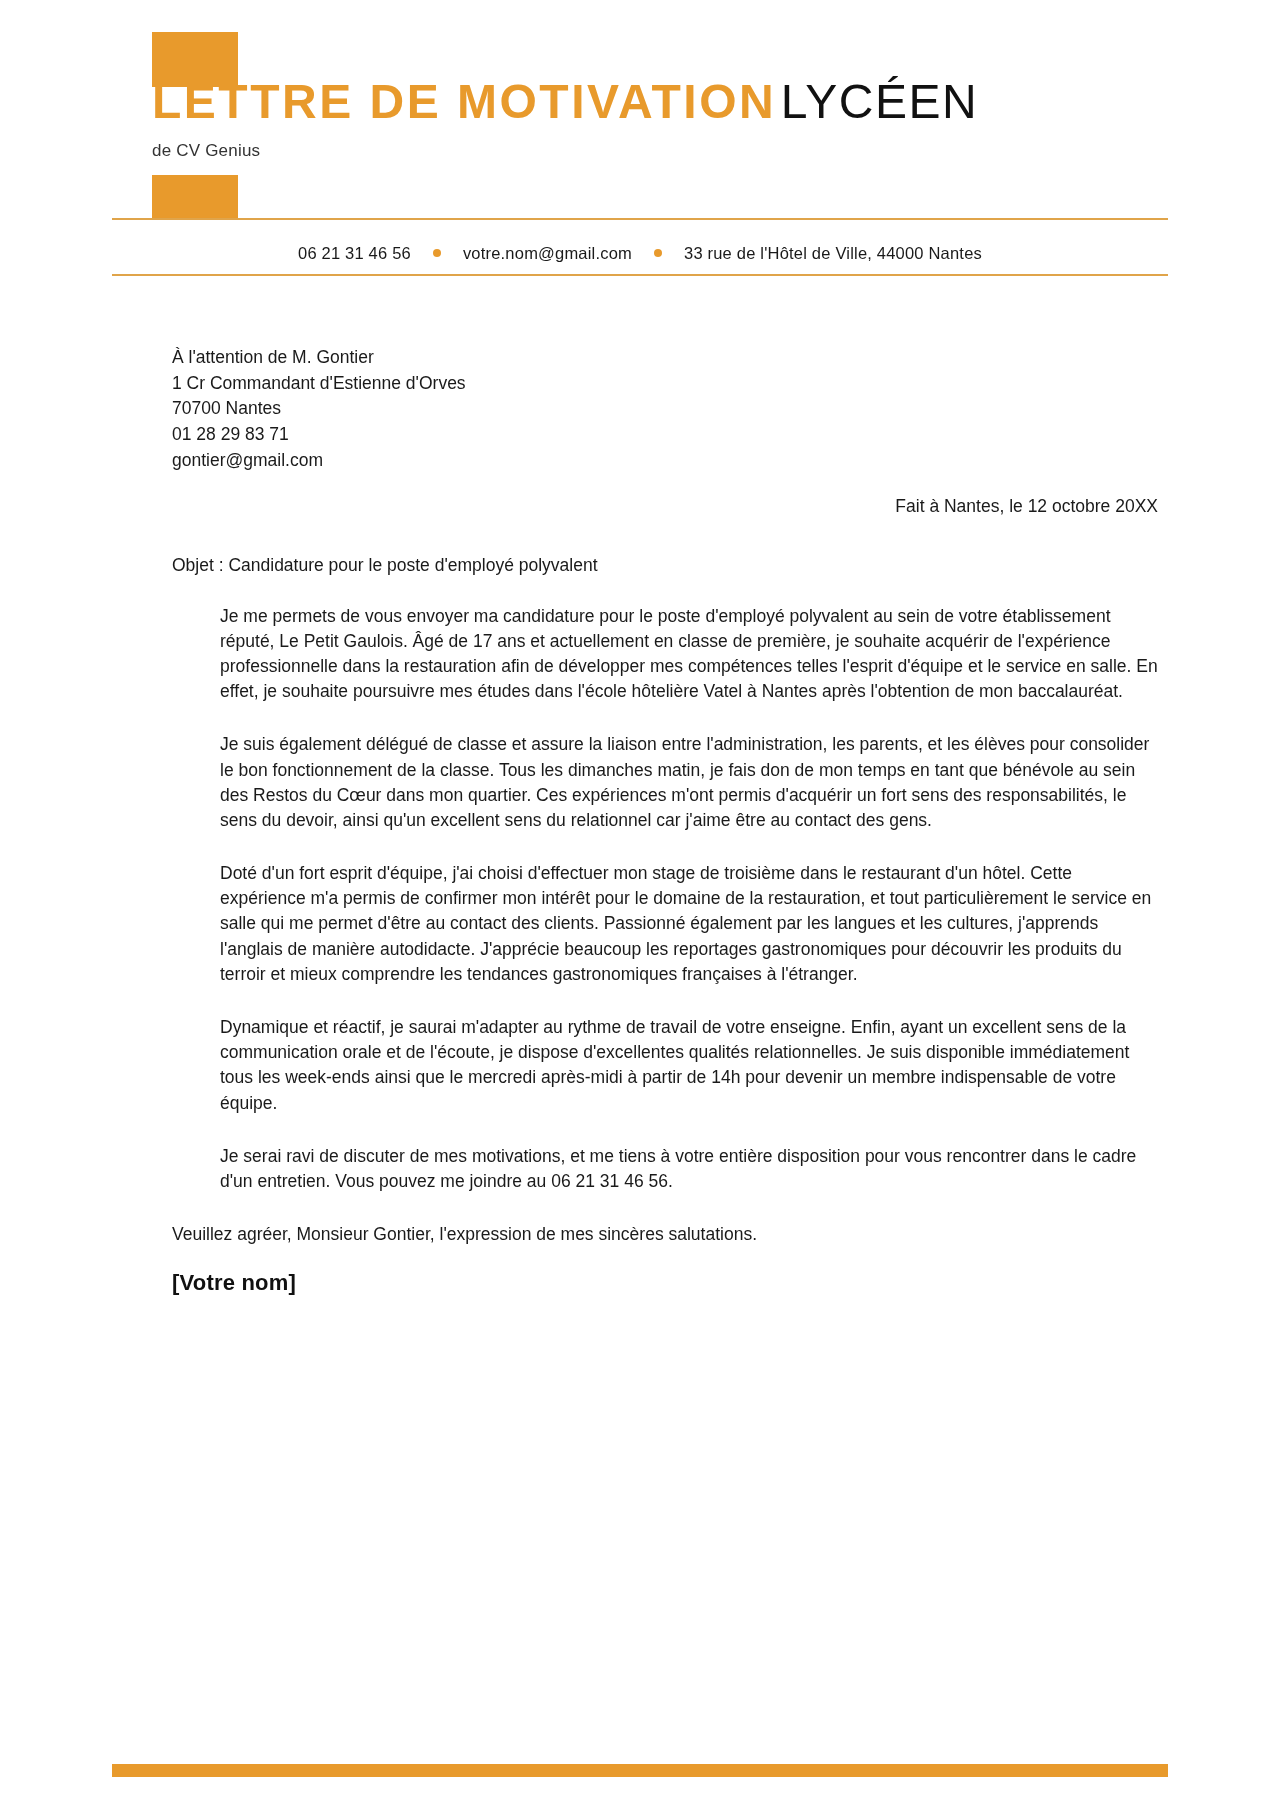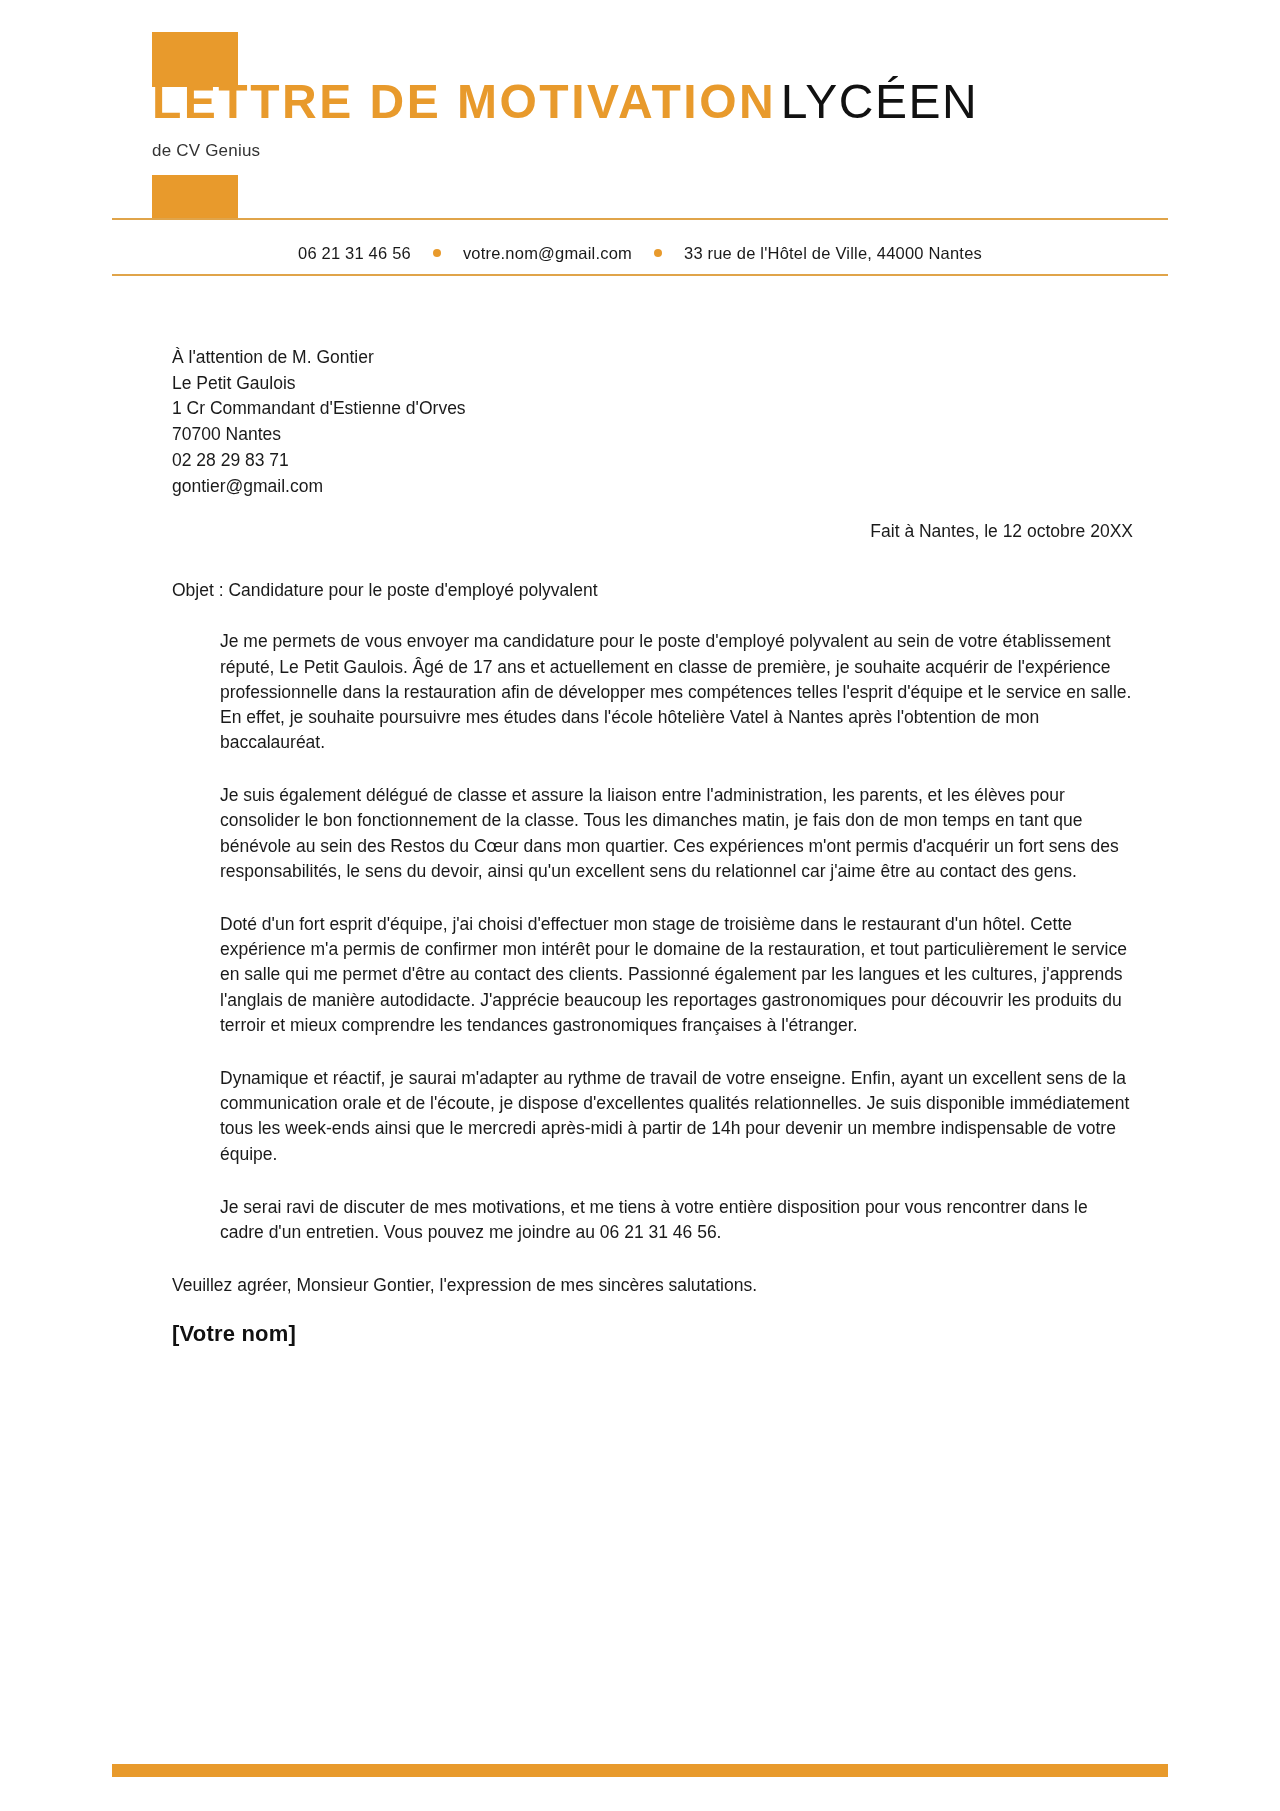--- a/index.html
+++ b/index.html
@@ -111,21 +111,21 @@
     border-radius:50%;
     background:#e89a2c;
     margin:0 22px;
     vertical-align:middle;
   }
 
   
   .content{
     position:absolute;
     left:92px;
-    right:67px;
+    right:42px;
     top:345px;
   }
   .recipient{
     font-size:17.5px;
     line-height:1.47;
     color:#1a1a1a;
   }
   .recipient div{white-space:nowrap;}
 
   .date-line{
@@ -202,24 +202,23 @@
       <span class="contact-item">33 rue de l'Hôtel de Ville, 44000 Nantes</span>
     </div>
 
     <div class="rule-bottom"></div>
   </div>
 
   <div class="content">
 
     <div class="recipient">
       <div>À l'attention de M. Gontier</div>
-      <div>Le Petit Gaulois</div>
       <div>1 Cr Commandant d'Estienne d'Orves</div>
       <div>70700 Nantes</div>
-      <div>02 28 29 83 71</div>
+      <div>01 28 29 83 71</div>
       <div>gontier@gmail.com</div>
     </div>
 
     <div class="date-line">Fait à Nantes, le 12 octobre 20XX</div>
 
     <div class="subject">Objet : Candidature pour le poste d'employé polyvalent</div>
 
 
     <div class="para">Je me permets de vous envoyer ma candidature pour le poste d'employé polyvalent au sein de votre établissement réputé, Le Petit Gaulois. Âgé de 17 ans et actuellement en classe de première, je souhaite acquérir de l'expérience professionnelle dans la restauration afin de développer mes compétences telles l'esprit d'équipe et le service en salle. En effet, je souhaite poursuivre mes études dans l'école hôtelière Vatel à Nantes après l'obtention de mon baccalauréat.</div>
     <div class="para">Je suis également délégué de classe et assure la liaison entre l'administration, les parents, et les élèves pour consolider le bon fonctionnement de la classe. Tous les dimanches matin, je fais don de mon temps en tant que bénévole au sein des Restos du Cœur dans mon quartier. Ces expériences m'ont permis d'acquérir un fort sens des responsabilités, le sens du devoir, ainsi qu'un excellent sens du relationnel car j'aime être au contact des gens.</div>

